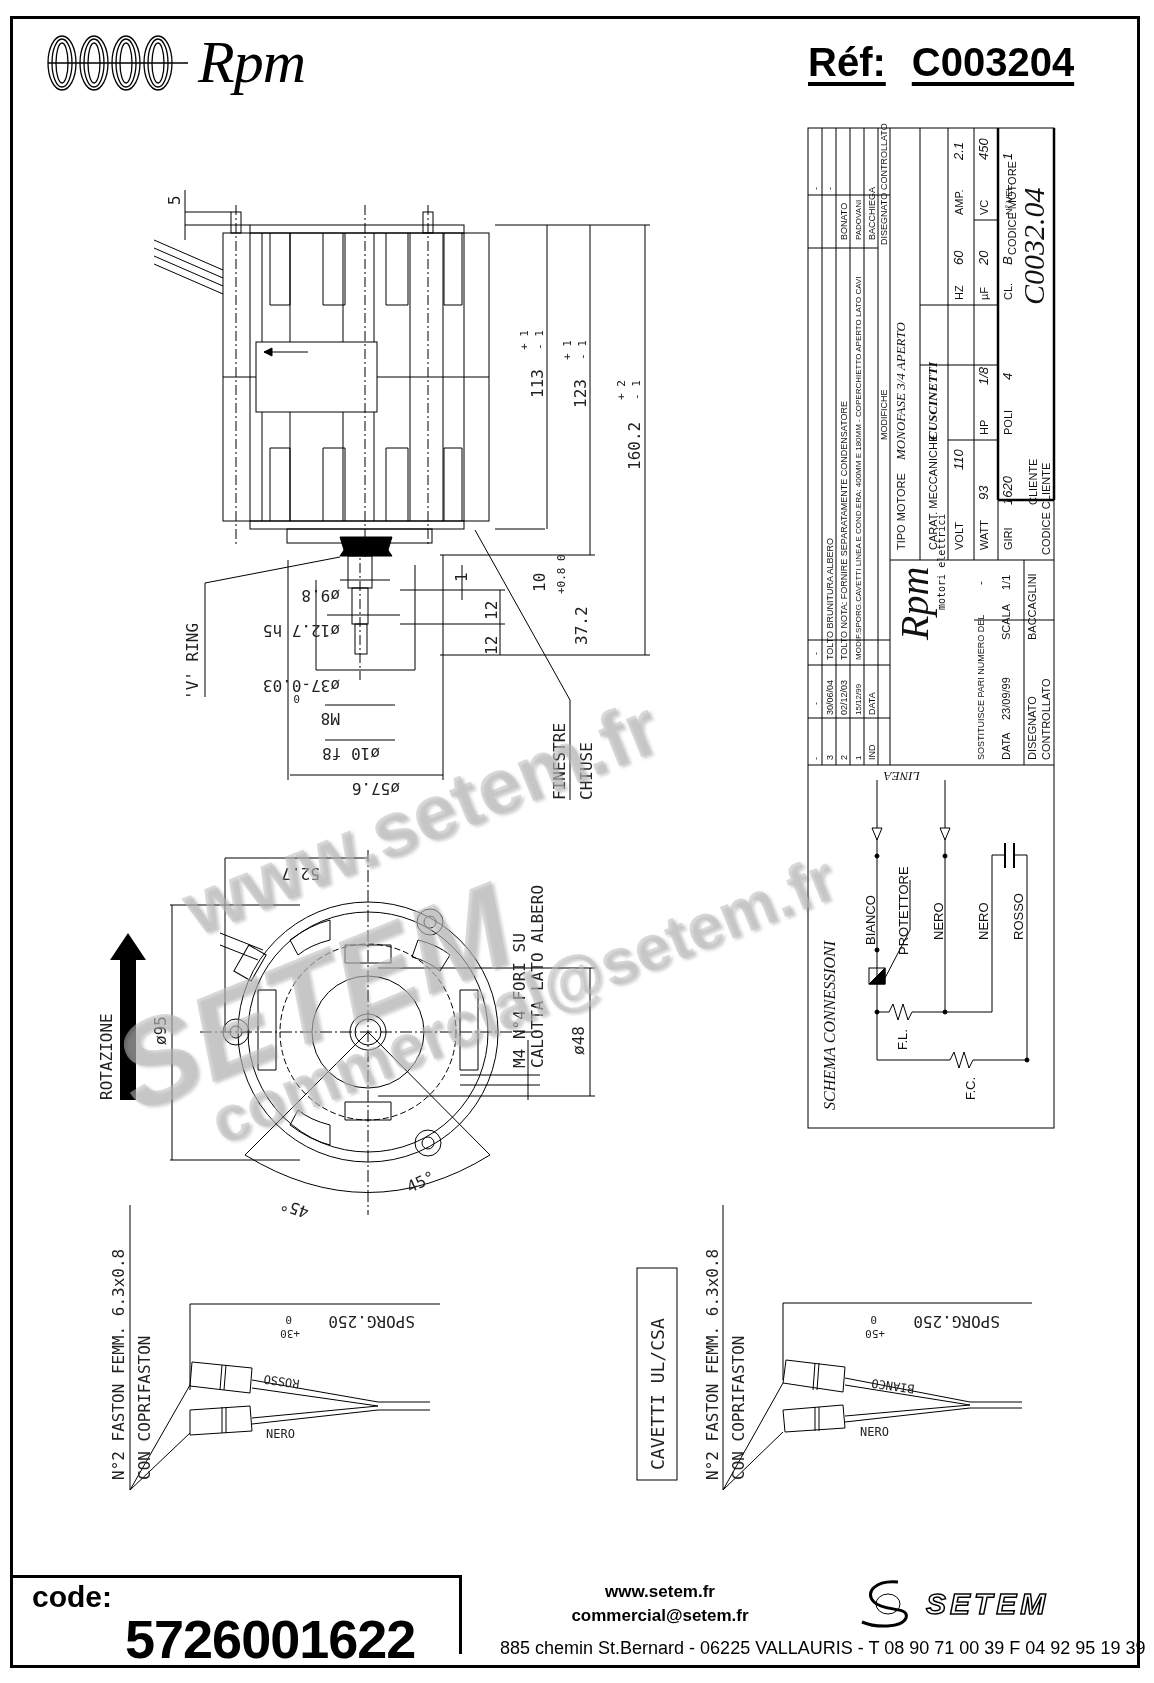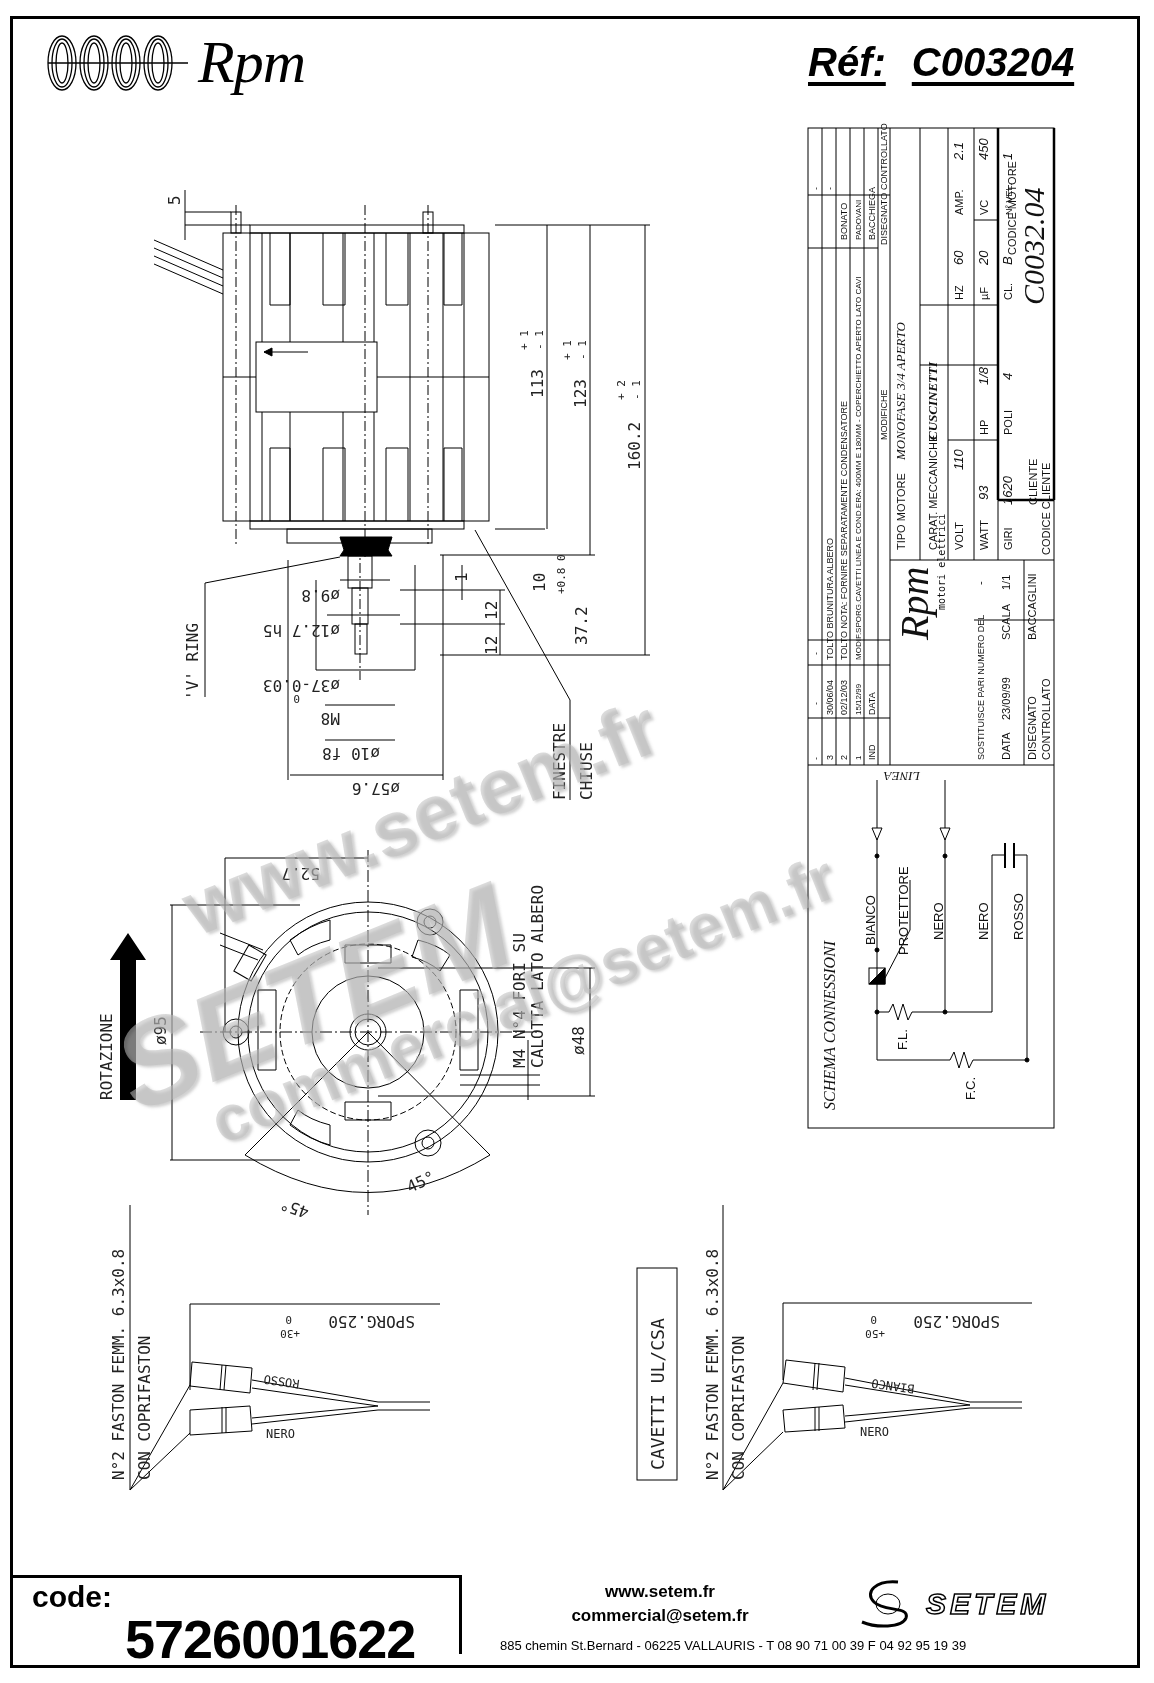--- a/index.html
+++ b/index.html
@@ -1,29 +1,29 @@
 <!DOCTYPE html>
 <html><head>
 <meta charset="utf-8">
 <style>
   html,body{margin:0;padding:0;background:#fff;}
   body{width:1154px;height:1683px;position:relative;overflow:hidden;font-family:"Liberation Sans",sans-serif;color:#000;}
   .frame{position:absolute;left:10px;top:16px;width:1130px;height:1652px;border:3px solid #000;box-sizing:border-box;}
   .logo-wrap{position:absolute;left:44px;top:28px;display:flex;align-items:center;}
   .rpm-text{font-family:"Liberation Serif",serif;font-style:italic;font-size:60px;margin-left:6px;letter-spacing:-1px;}
-  .ref{position:absolute;left:808px;top:40px;font-weight:bold;font-style:italic;font-size:40px;text-decoration:underline;text-decoration-thickness:4px;text-underline-offset:6px;}
+  .ref{position:absolute;left:808px;top:40px;font-weight:bold;font-size:40px;text-decoration:underline;text-decoration-thickness:4px;text-underline-offset:6px;}
   .ref .val{margin-left:26px;}
   svg.drawing{position:absolute;left:0;top:0;}
   .dim{font-family:"DejaVu Sans Mono",monospace;fill:#222;}
   .tb{font-family:"Liberation Sans",sans-serif;fill:#111;}
   .footer-code{position:absolute;left:10px;top:1575px;width:452px;height:79px;border-top:3px solid #000;border-right:3px solid #000;box-sizing:border-box;}
   .code-label{position:absolute;left:22px;top:2px;font-size:30px;font-weight:bold;}
   .code-val{position:absolute;left:115px;top:30px;font-size:54px;font-weight:bold;letter-spacing:-1px;}
   .footer-mid{position:absolute;left:480px;top:1580px;width:360px;text-align:center;font-weight:bold;font-size:17px;line-height:24px;}
-  .footer-addr{position:absolute;left:500px;top:1638px;font-size:13px;white-space:nowrap;}
+  .footer-addr{position:absolute;left:500px;top:1638px;font-size:18px;white-space:nowrap;}
   .setem-logo{position:absolute;left:858px;top:1578px;display:flex;align-items:center;}
   .setem-word{font-style:italic;font-weight:bold;font-size:30px;color:#fff;-webkit-text-stroke:1.5px #000;letter-spacing:4px;margin-left:8px;}
   .wm{position:absolute;font-weight:bold;color:rgba(190,190,190,0.55);transform-origin:left top;white-space:nowrap;text-shadow:2px 3px 3px rgba(120,120,120,0.35);pointer-events:none;}
 </style>
 </head>
 <body>
 
 <div class="frame"></div>
 
 <div class="logo-wrap">

